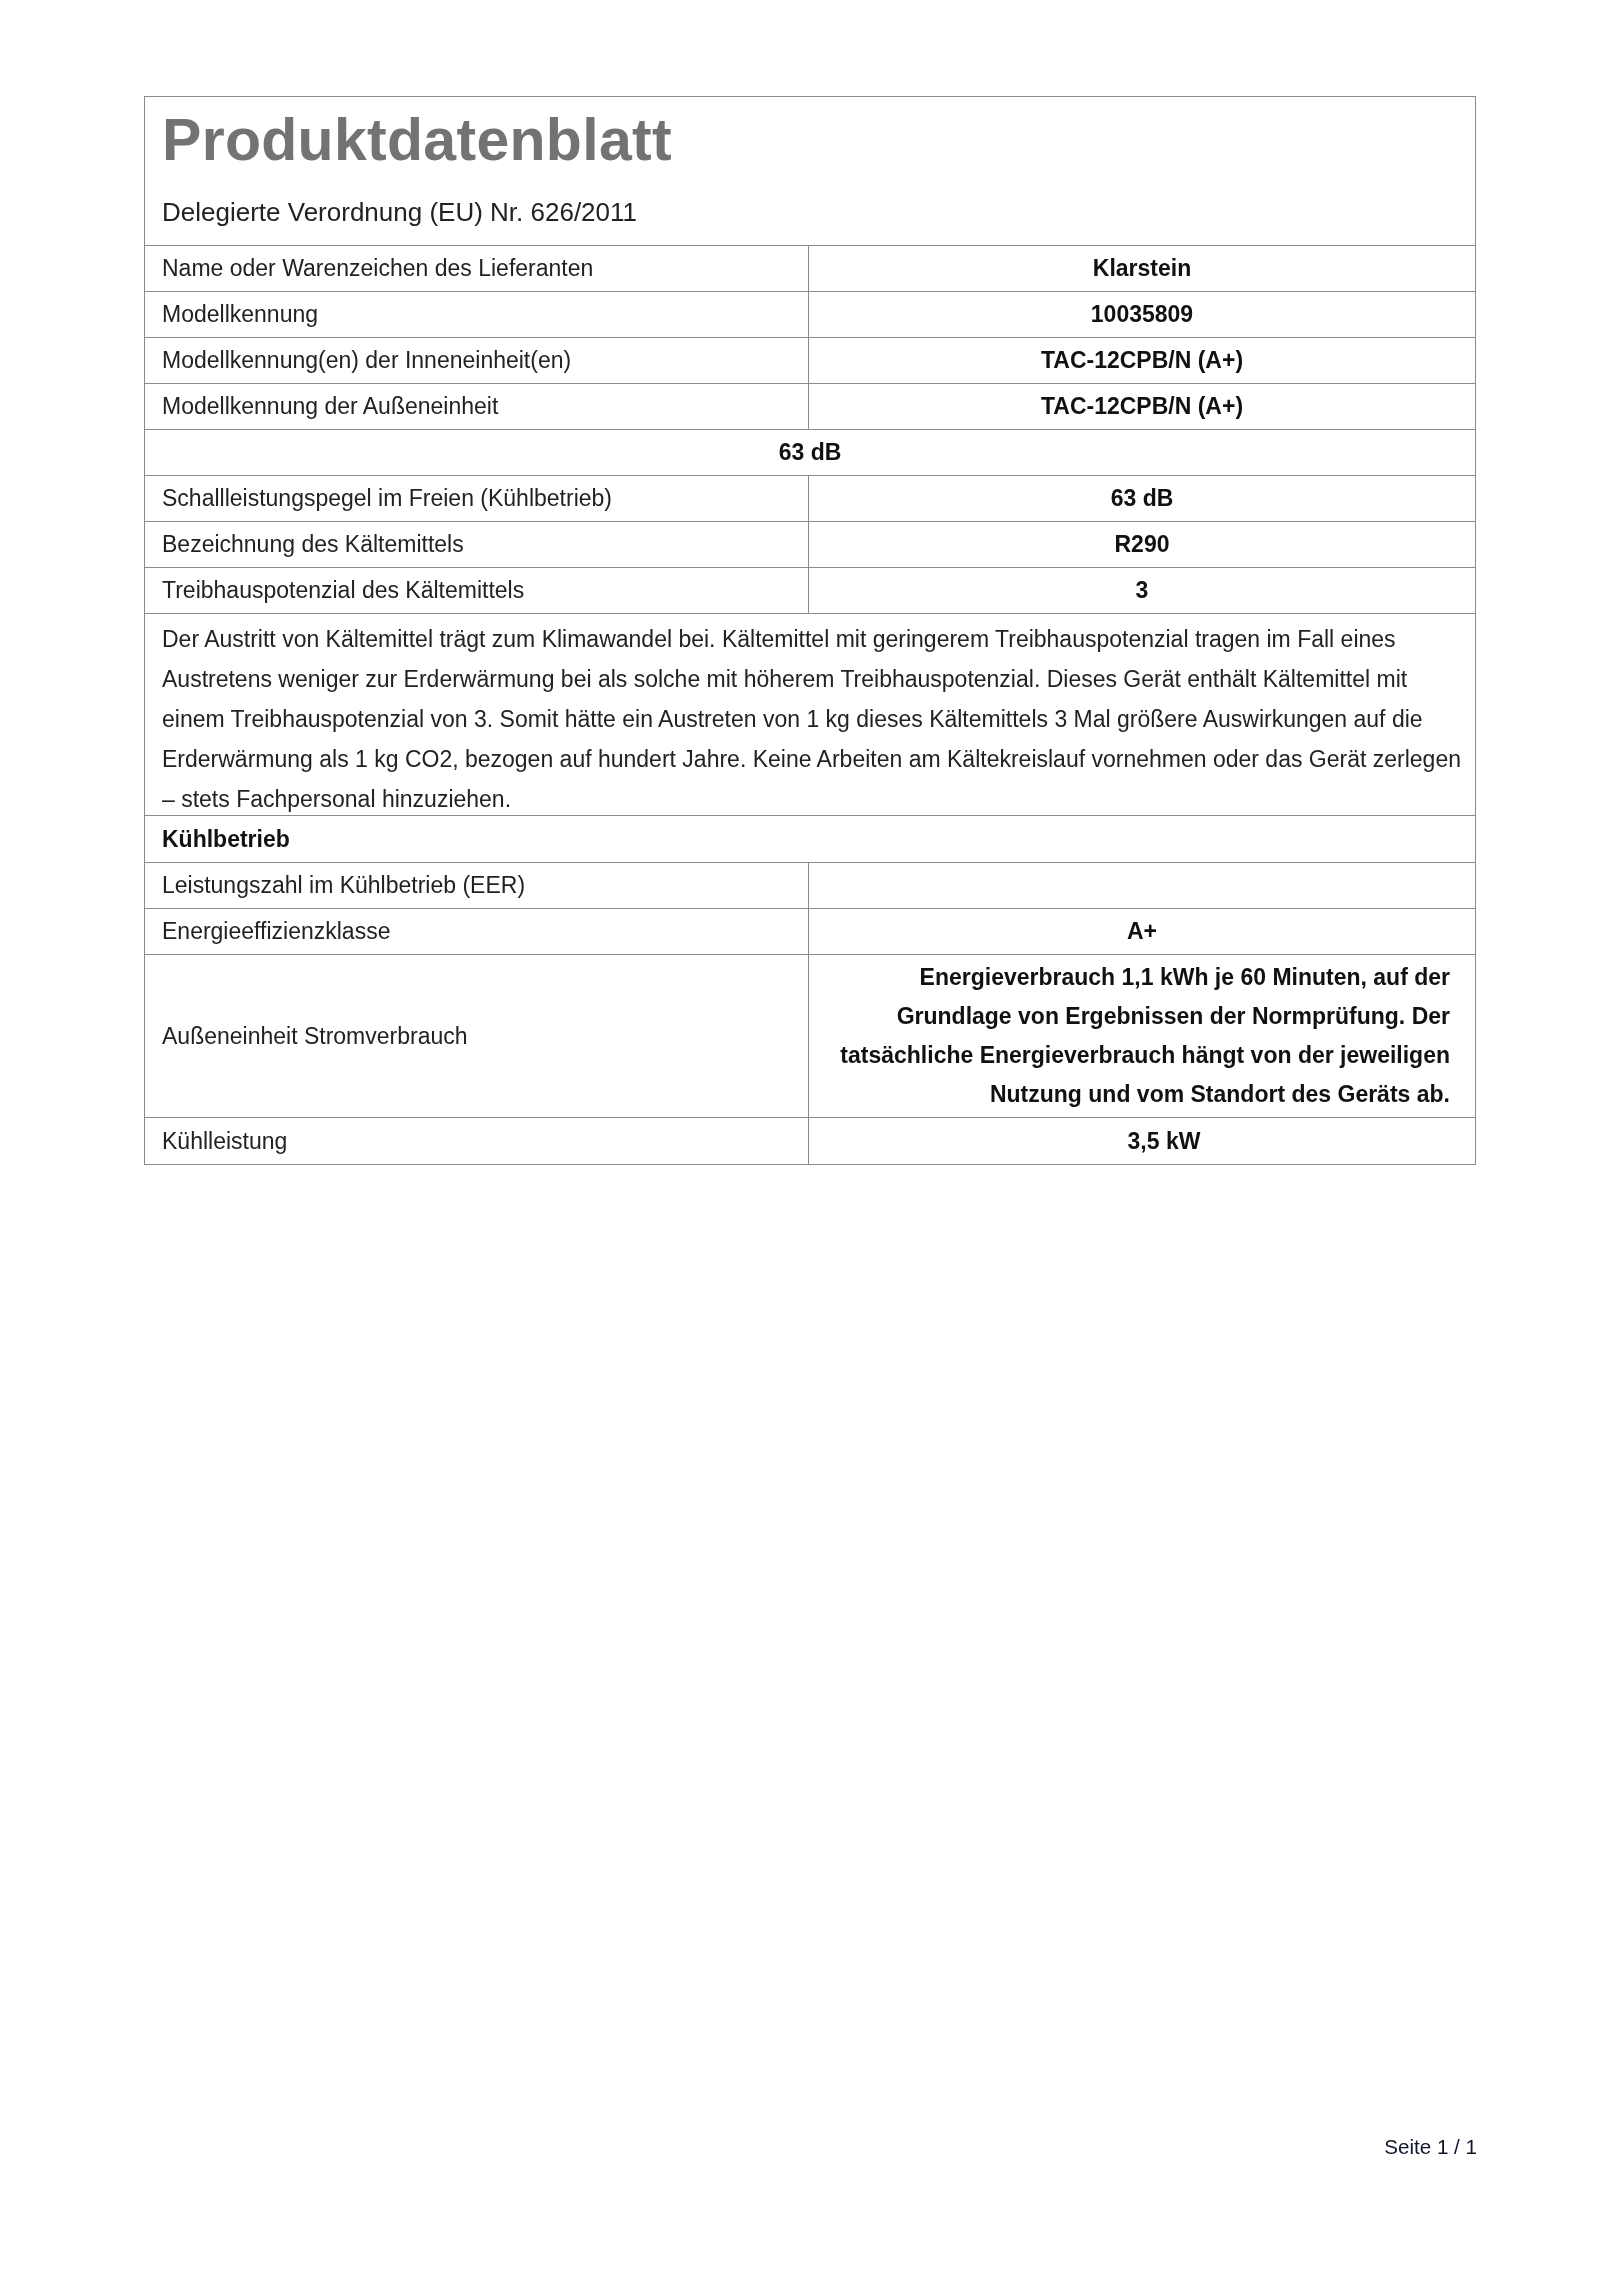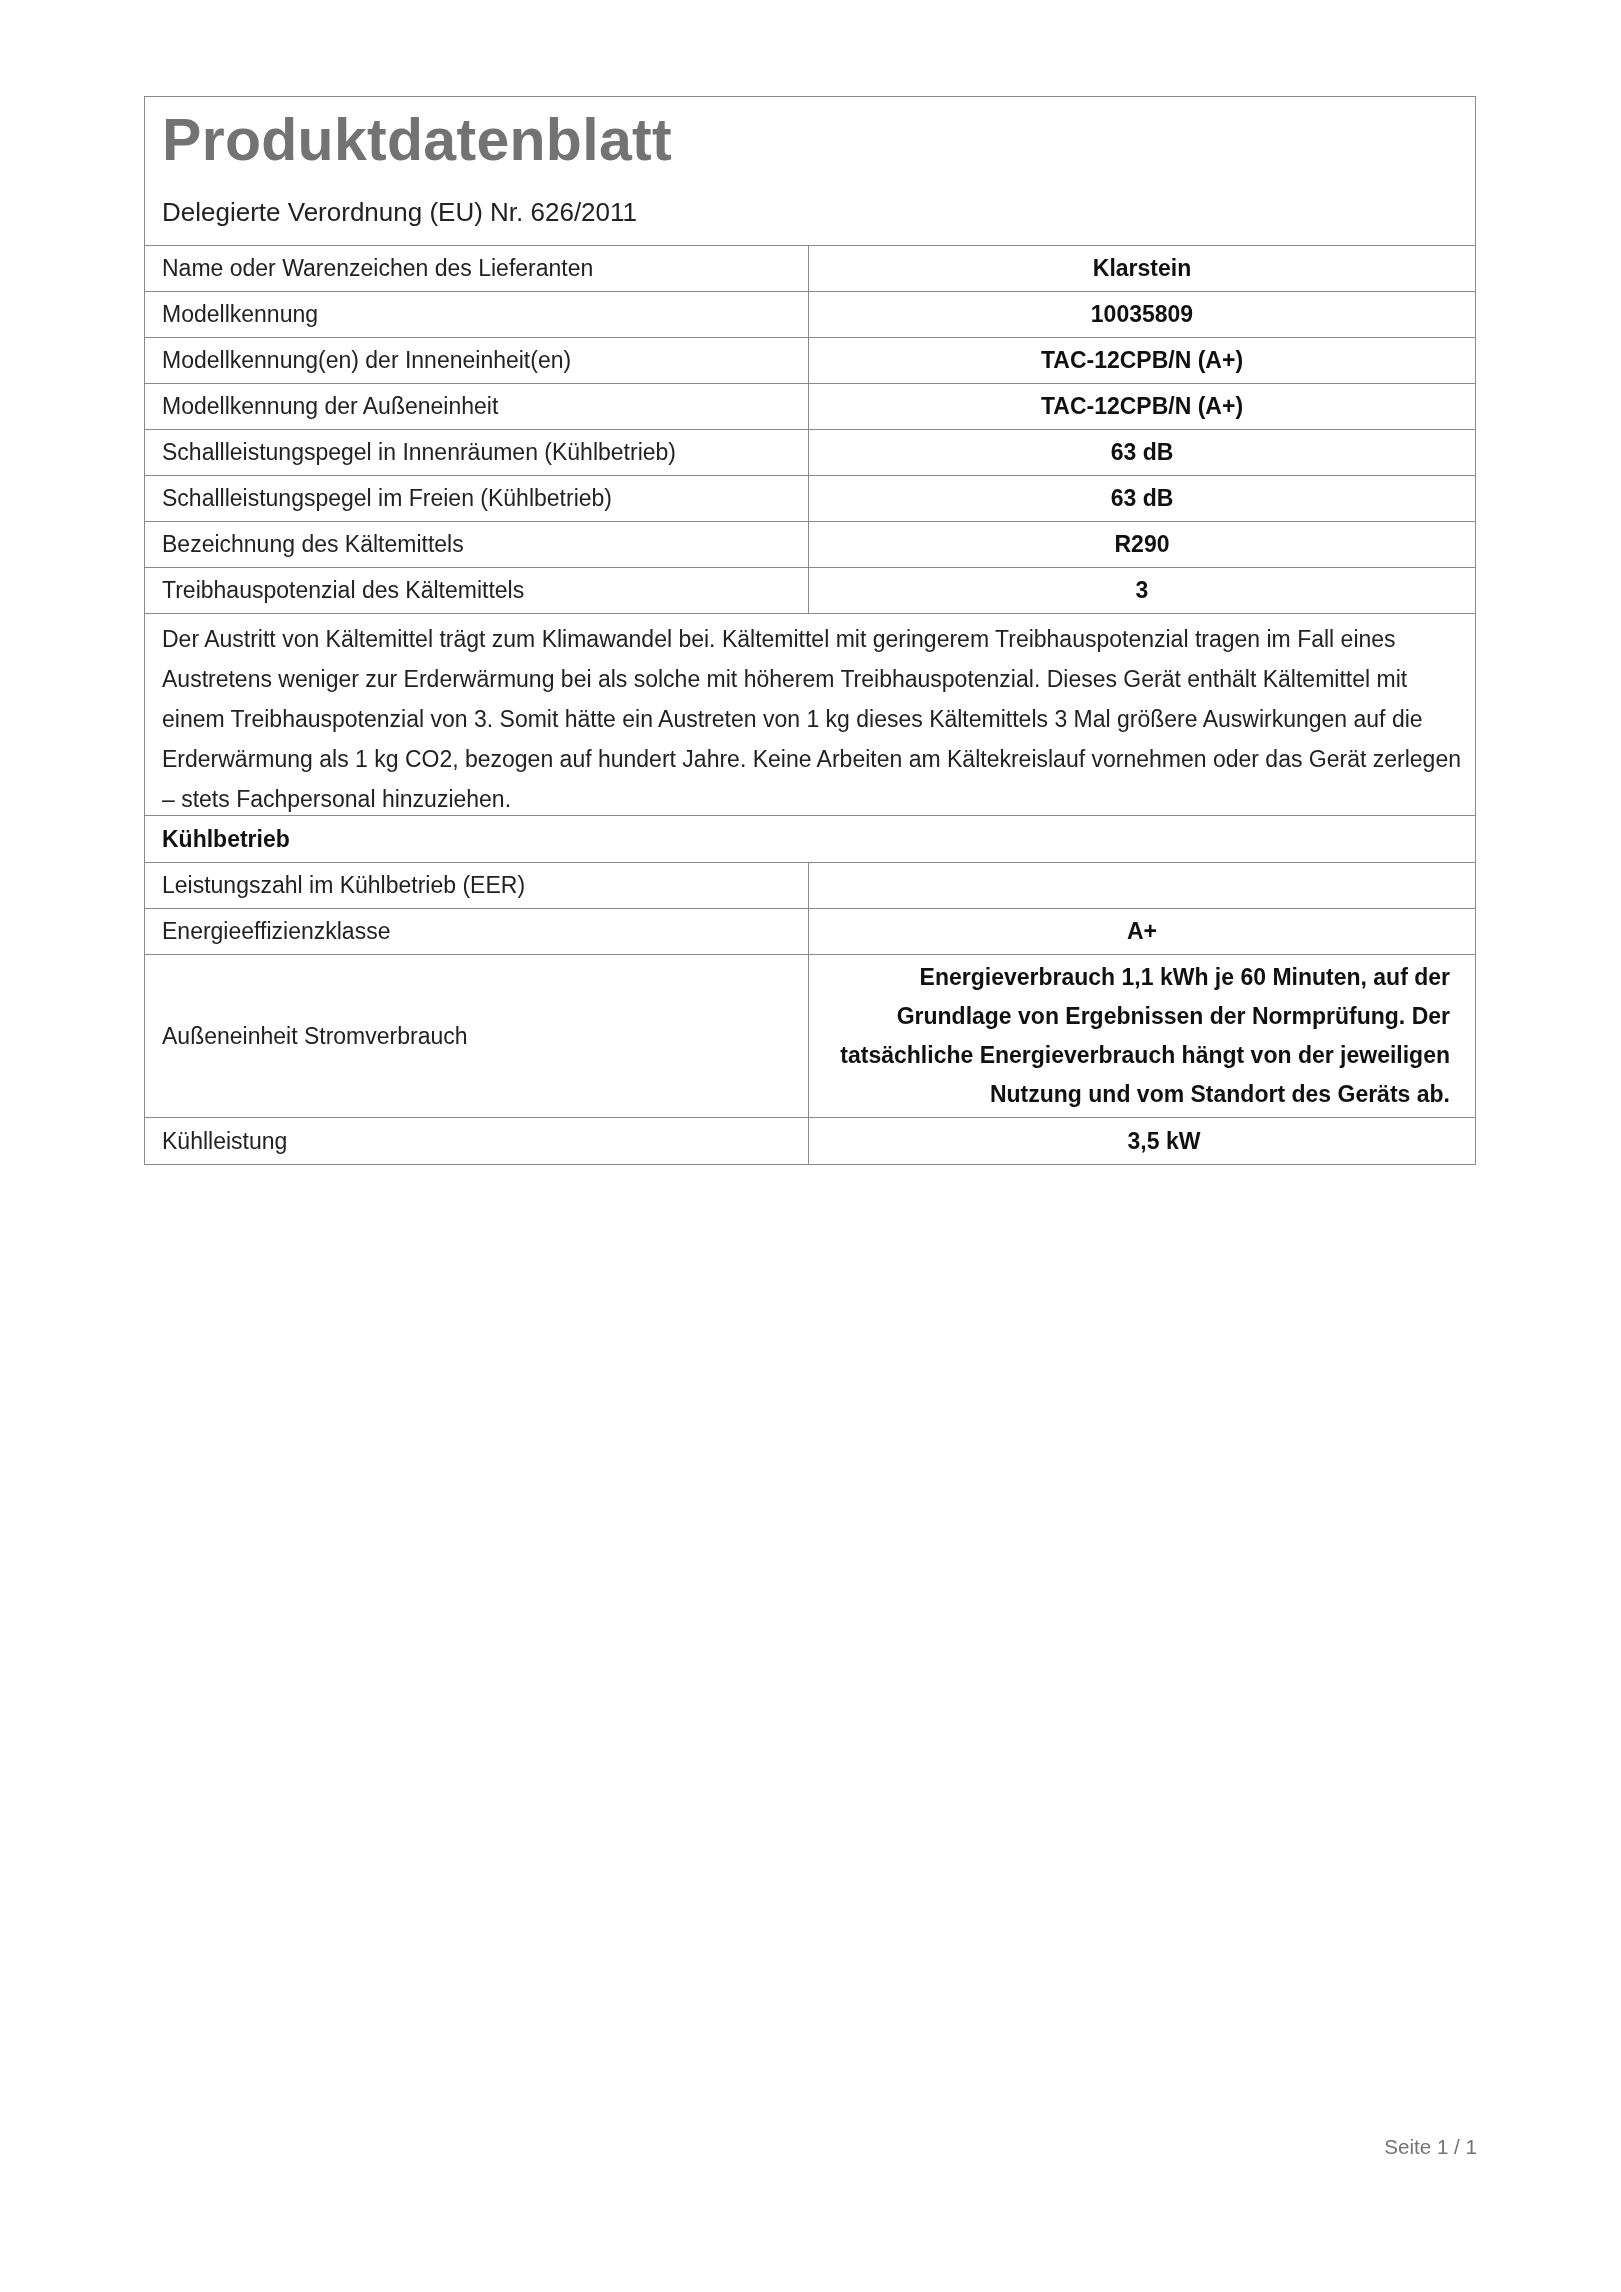--- a/index.html
+++ b/index.html
@@ -106,21 +106,21 @@
     .row.tall .cell-value {
       font-size: 23px;
       line-height: 39px;
       padding: 0 25px;
     }
     .footer {
       position: absolute;
       right: 145px;
       top: 2135px;
       font-size: 20.6px;
-      color: #737373;
+      color: #0f172a;
       font-family: "Liberation Sans", sans-serif;
     }
   </style>
 </head>
 <body>
 
 <div class="sheet">
   <div class="head">
     <div class="title">Produktdatenblatt</div>
     <div class="subtitle">Delegierte Verordnung (EU) Nr. 626/2011</div>
@@ -136,21 +136,20 @@
   </div>
   <div class="row">
     <div class="cell-label">Modellkennung(en) der Inneneinheit(en)</div>
     <div class="cell-value">TAC-12CPB/N (A+)</div>
   </div>
   <div class="row">
     <div class="cell-label">Modellkennung der Außeneinheit</div>
     <div class="cell-value">TAC-12CPB/N (A+)</div>
   </div>
   <div class="row">
-    <div class="cell-label">Schallleistungspegel in Innenräumen (Kühlbetrieb)</div>
     <div class="cell-value">63 dB</div>
   </div>
   <div class="row">
     <div class="cell-label">Schallleistungspegel im Freien (Kühlbetrieb)</div>
     <div class="cell-value">63 dB</div>
   </div>
   <div class="row">
     <div class="cell-label">Bezeichnung des Kältemittels</div>
     <div class="cell-value">R290</div>
   </div>

